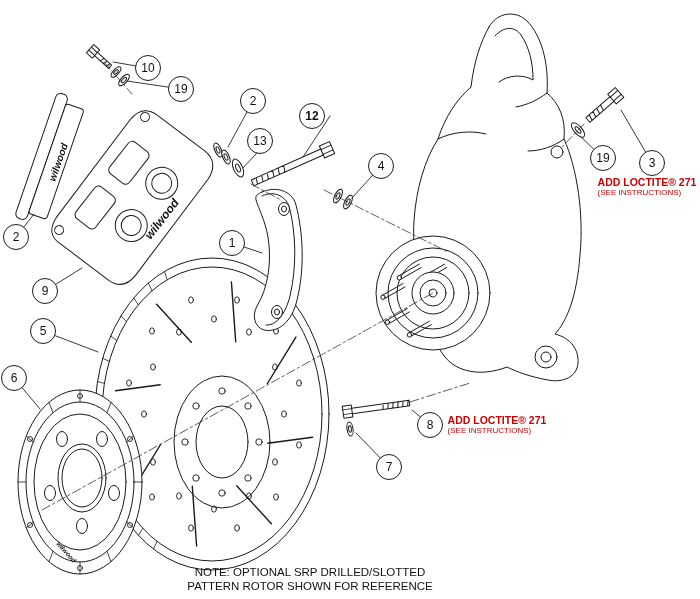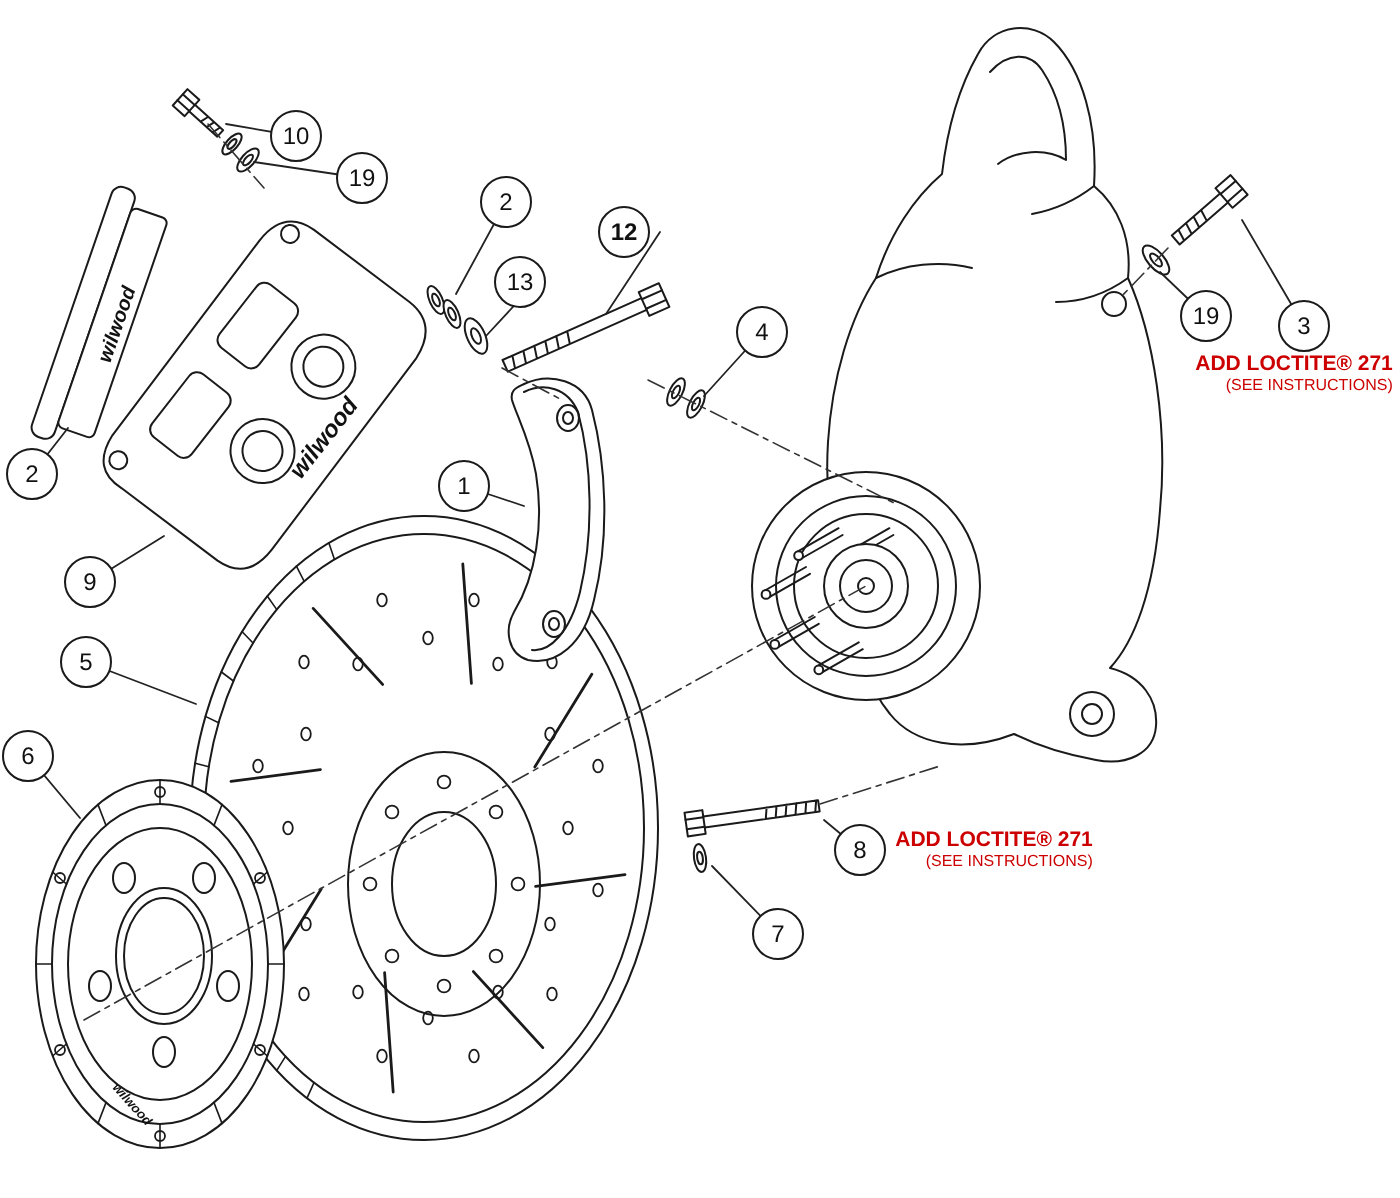--- a/index.html
+++ b/index.html
@@ -11,21 +11,21 @@
   svg text { font-family:"Liberation Sans", sans-serif; }
   .logo-text { font-style:italic; font-weight:bold; }
   .balloon {
     position:absolute; width:24px; height:24px; margin:-13px 0 17px -13px;
     border:1.4px solid #1a1a1a; border-radius:50%; background:#fff;
     display:flex; align-items:center; justify-content:center;
     font-size:12px; color:#111; z-index:6;
   }
   .loctite {
     position:absolute; transform:translateX(-50%); color:#cc0000;
-    text-align:right; z-index:6; white-space:nowrap;
+    text-align:left; z-index:6; white-space:nowrap;
   }
   .loctite .l1 { font-size:10.5px; font-weight:bold; }
   .loctite .l2 { font-size:8px; }
   .note {
     position:absolute; left:160px; top:566px; width:300px; text-align:center;
     font-size:11.5px; line-height:1.2; color:#111; z-index:6;
   }
 </style>
 </head>
 <body>
@@ -261,20 +261,24 @@
         <line x1="45" y1="291" x2="82" y2="268"></line>
         <line x1="148" y1="68" x2="113" y2="62"></line>
         <line x1="181" y1="89" x2="127" y2="81"></line>
         <line x1="330" y1="116" x2="303" y2="157"></line>
         <line x1="268" y1="141" x2="243" y2="168"></line>
         <line x1="253" y1="101" x2="228" y2="147"></line>
         <line x1="603" y1="158" x2="580" y2="136"></line>
       </g>
 </svg>
 
+<div class="note">
+  <div>NOTE: OPTIONAL SRP DRILLED/SLOTTED</div>
+  <div>PATTERN ROTOR SHOWN FOR REFERENCE</div>
+</div>
 
 <div class="balloon" style="left: 232px; top: 243px;">1</div>
     <div class="balloon" style="left: 16px; top: 237px;">2</div>
     <div class="balloon" style="left: 652px; top: 163px;">3</div>
     <div class="balloon" style="left: 381px; top: 166px;">4</div>
     <div class="balloon" style="left: 43px; top: 331px;">5</div>
     <div class="balloon" style="left: 14px; top: 378px;">6</div>
     <div class="balloon" style="left: 389px; top: 467px;">7</div>
     <div class="balloon" style="left: 430px; top: 425px;">8</div>
     <div class="balloon" style="left: 45px; top: 291px;">9</div>

